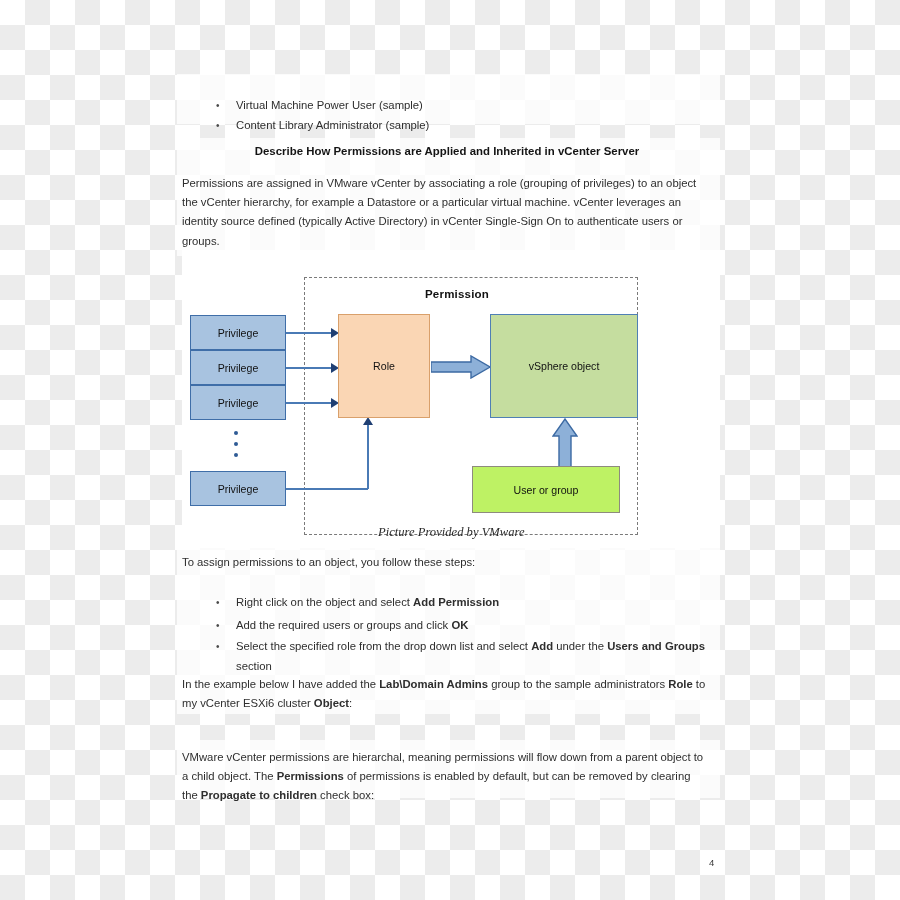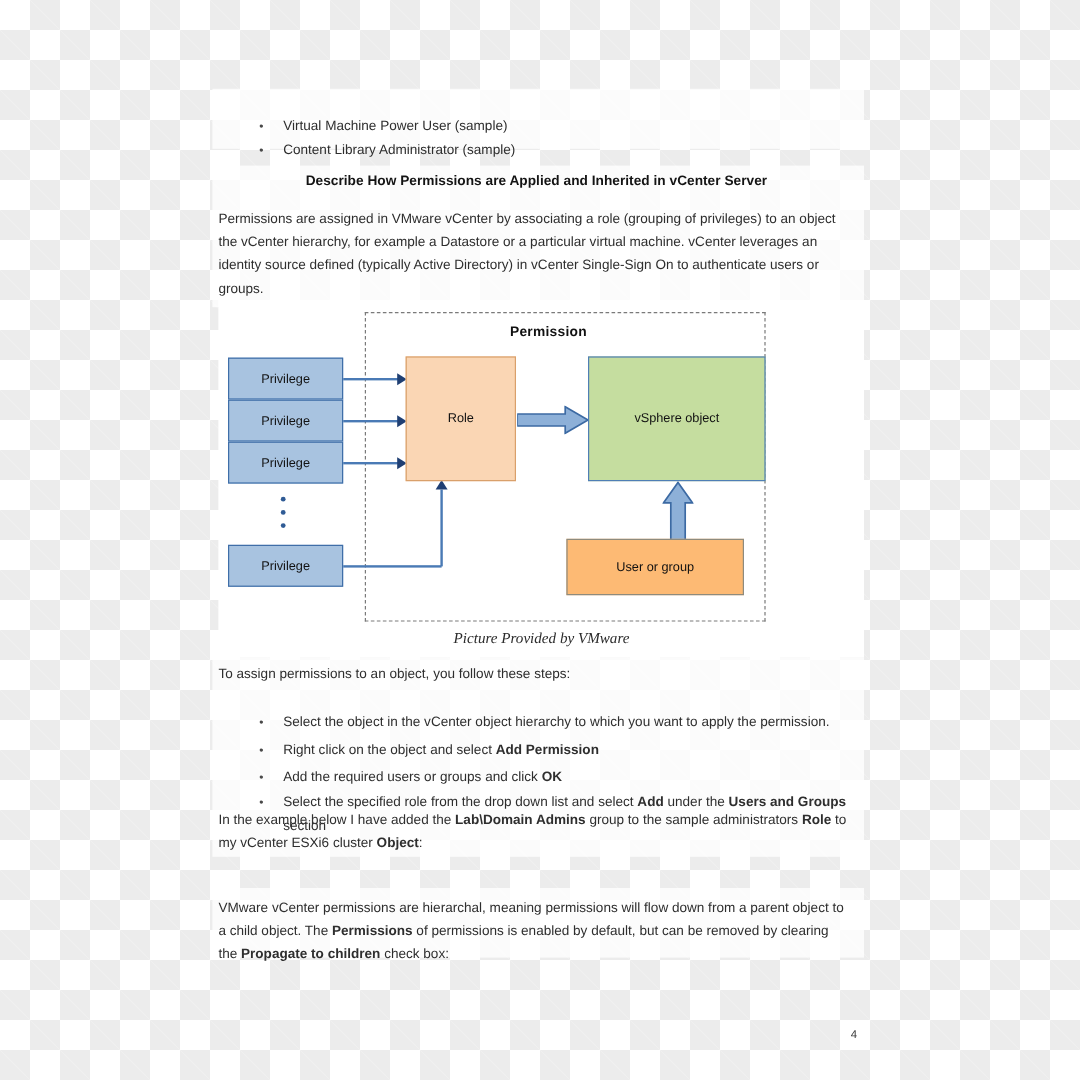--- a/index.html
+++ b/index.html
@@ -78,21 +78,21 @@
   .pagenum {
     position: absolute;
     font-size: 9.5px;
     color: #3a3a3a;
   }
 
   
   #diagram {
     position: absolute;
     left: 182px;
-    top: 252px;
+    top: 269px;
     width: 538px;
     height: 296px;
   }
   .dashed-box {
     position: absolute;
     border: 1.6px dashed #7a7a7a;
     box-sizing: border-box;
   }
   .perm-label {
     position: absolute;
@@ -118,21 +118,21 @@
   }
   .node-role {
     background: #fad6b4;
     border: 1.4px solid #d9a06b;
   }
   .node-vsphere {
     background: #c5dd9f;
     border: 1.6px solid #4f7fb5;
   }
   .node-usergroup {
-    background: #fdba74;
+    background: #bef264;
     border: 1.4px solid #8e8b7e;
   }
   .vdots {
     position: absolute;
     display: flex;
     flex-direction: column;
     gap: 7px;
   }
   .vdots i {
     display: block;
@@ -245,23 +245,20 @@
     <div class="node node-usergroup" style="left:290px; top:197px; width:148px; height:47px;">
       <span>User or group</span>
     </div>
   </div>
 
   <div class="caption" style="left:378px; top:525px;">Picture Provided by VMware</div>
 
   <div class="para" style="left:182px; top:553px; width:523px;">To assign permissions to an object, you follow these steps:</div>
 
   <ul class="bullet-list" style="left:182px; top:579px; width:520px;">
-    <li>
-      <span>Select the object in the vCenter object hierarchy to which you want to apply the permission.</span>
-    </li>
     <li>
       <span>Right click on the object and select </span><b>Add Permission</b>
     </li>
     <li>
       <span>Add the required users or groups and click </span><b>OK</b>
     </li>
     <li style="line-height:19.5px;">
       <span>Select the specified role from the drop down list and select </span><b>Add</b><span> under the </span><b>Users and Groups</b><span> section</span>
     </li>
   </ul>

